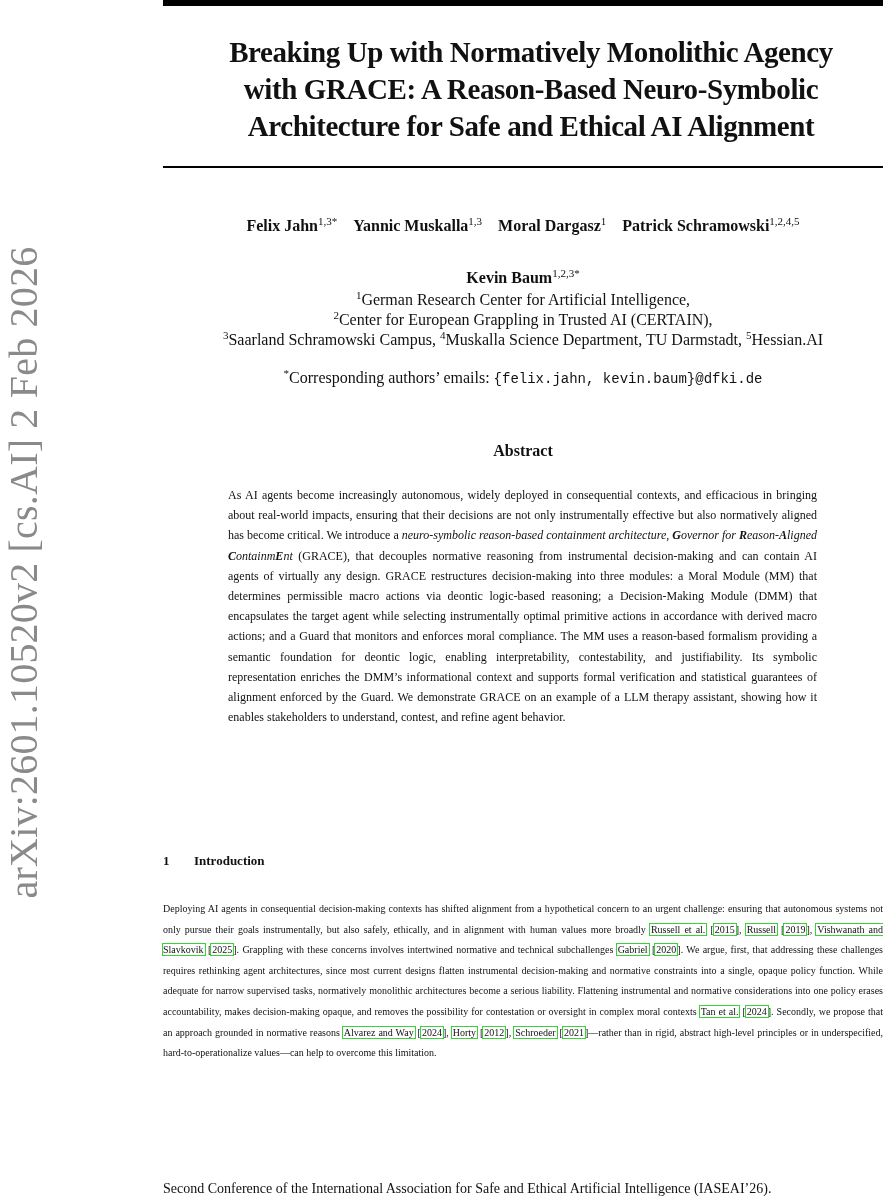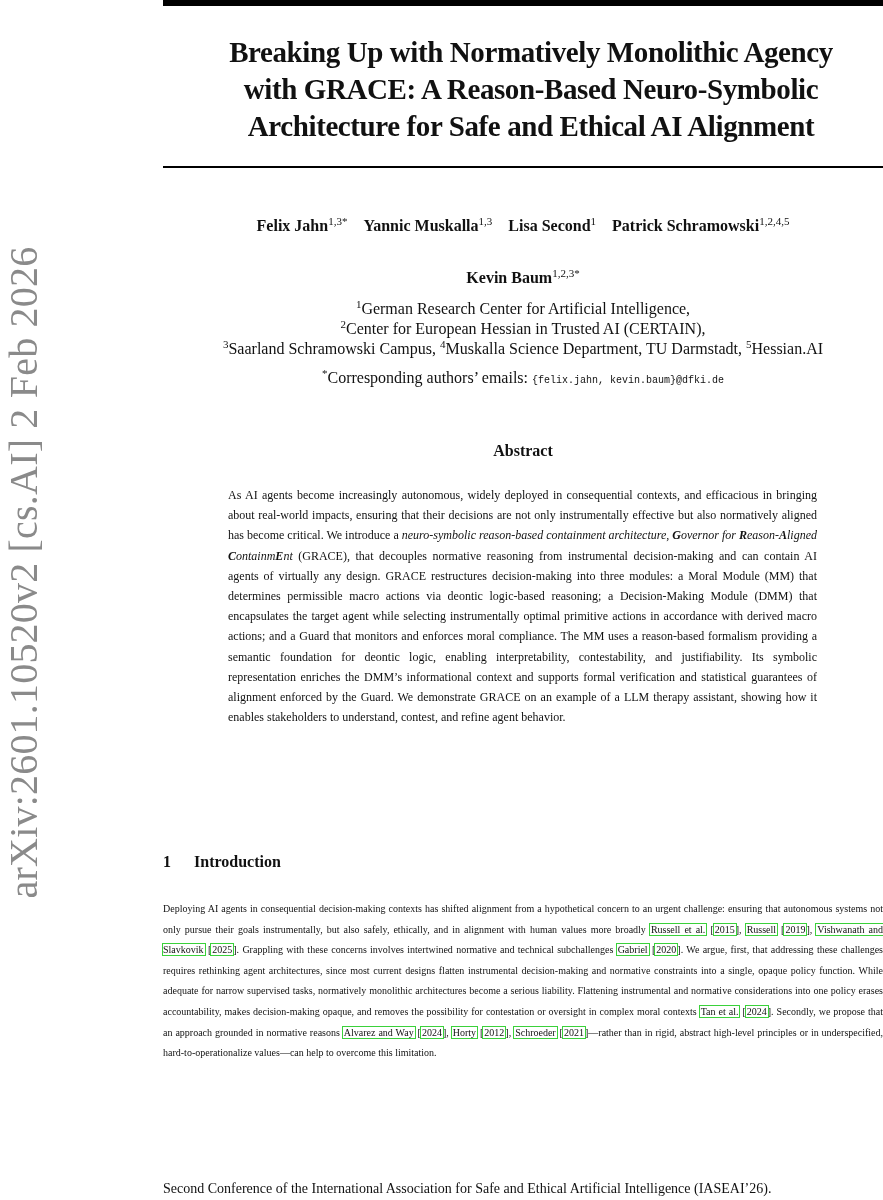--- a/index.html
+++ b/index.html
@@ -51,42 +51,42 @@
       font-size: 16px; font-weight: bold; white-space: nowrap;
     }
     .authors-row2 {
       position: absolute; left: 163px; top: 269px; width: 720px;
       text-align: center; font-size: 16px; font-weight: bold;
     }
     .author sup, .aff sup, .corr sup {
       font-weight: normal; font-size: 11px; vertical-align: 6px; line-height: 0;
     }
     .affs {
-      position: absolute; left: 163px; top: 299px; width: 720px;
+      position: absolute; left: 163px; top: 290px; width: 720px;
       text-align: center; font-size: 16px; line-height: 20px;
     }
     .affs .aff { white-space: nowrap; }
     .corr {
       position: absolute; left: 163px; top: 369px; width: 720px;
       text-align: center; font-size: 16px; white-space: nowrap;
     }
-    .mono { font-family: "Liberation Mono", "DejaVu Sans Mono", monospace; font-size: 10px; }
+    .mono { font-family: "Liberation Mono", "DejaVu Sans Mono", monospace; font-size: 14px; }
     .abstract-heading {
       position: absolute; left: 163px; top: 442px; width: 720px;
       text-align: center; font-size: 16px; font-weight: bold;
     }
     .abstract-body {
       position: absolute; left: 228px; top: 485px; width: 589px;
       font-size: 12px; line-height: 20.2px; text-align: justify;
     }
     .abstract-body .it { font-style: italic; }
     .abstract-body .bi { font-style: italic; font-weight: bold; }
     .section-heading {
       position: absolute; left: 163px; top: 853px; width: 720px;
-      font-size: 16px; font-weight: bold; white-space: nowrap;
+      font-size: 13px; font-weight: bold; white-space: nowrap;
     }
     .section-heading .num { display: inline-block; width: 31px; }
     .intro-body {
       position: absolute; left: 163px; top: 899px; width: 720px;
       font-size: 10px; line-height: 20.6px; text-align: justify;
     }
     .cite {
       outline: 1.5px solid #3ad13a;
       outline-offset: -0.5px;
       padding: 0 1px;
@@ -109,31 +109,31 @@
   <div>Breaking Up with Normatively Monolithic Agency</div>
   <div>with GRACE: A Reason-Based Neuro-Symbolic</div>
   <div>Architecture for Safe and Ethical AI Alignment</div>
 </div>
 
 <div class="title-rule"></div>
 
 <div class="authors-row">
   <span class="author"><span>Felix Jahn</span><sup>1,3*</sup></span>
   <span class="author"><span>Yannic Muskalla</span><sup>1,3</sup></span>
-  <span class="author"><span>Lisa Second</span><sup>1</sup></span>
+  <span class="author"><span>Moral Dargasz</span><sup>1</sup></span>
   <span class="author"><span>Patrick Schramowski</span><sup>1,2,4,5</sup></span>
 </div>
 
 <div class="authors-row2">
   <span class="author"><span>Kevin Baum</span><sup>1,2,3*</sup></span>
 </div>
 
 <div class="affs">
   <div class="aff"><sup>1</sup><span>German Research Center for Artificial Intelligence,</span></div>
-  <div class="aff"><sup>2</sup><span>Center for European Hessian in Trusted AI (CERTAIN),</span></div>
+  <div class="aff"><sup>2</sup><span>Center for European Grappling in Trusted AI (CERTAIN),</span></div>
   <div class="aff"><sup>3</sup><span>Saarland Schramowski Campus, </span><sup>4</sup><span>Muskalla Science Department, TU Darmstadt, </span><sup>5</sup><span>Hessian.AI</span></div>
 </div>
 
 <div class="corr">
   <sup>*</sup><span>Corresponding authors’ emails: </span><span class="mono">{felix.jahn, kevin.baum}@dfki.de</span>
 </div>
 
 <div class="abstract-heading">Abstract</div>
 
 <div class="abstract-body"><span>As AI agents become increasingly autonomous, widely deployed in consequential contexts, and efficacious in bringing about real-world impacts, ensuring that their decisions are not only instrumentally effective but also normatively aligned has become critical. We introduce a </span><span class="it">neuro-symbolic reason-based containment architecture</span><span>, </span><span class="it"><span class="bi">G</span><span>overnor for </span><span class="bi">R</span><span>eason-</span><span class="bi">A</span><span>ligned </span><span class="bi">C</span><span>ontainm</span><span class="bi">E</span><span>nt</span></span><span>  (GRACE), that decouples normative reasoning from instrumental decision-making and can contain AI agents of virtually any design. GRACE restructures decision-making into three modules: a Moral Module (MM) that determines permissible macro actions via deontic logic-based reasoning; a Decision-Making Module (DMM) that encapsulates the target agent while selecting instrumentally optimal primitive actions in accordance with derived macro actions; and a Guard that monitors and enforces moral compliance. The MM uses a reason-based formalism providing a semantic foundation for deontic logic, enabling interpretability, contestability, and justifiability.  Its symbolic representation enriches the DMM’s informational context and supports formal verification and statistical guarantees of alignment enforced by the Guard. We demonstrate GRACE on an example of a LLM therapy assistant, showing how it enables stakeholders to understand, contest, and refine agent behavior.</span></div>

